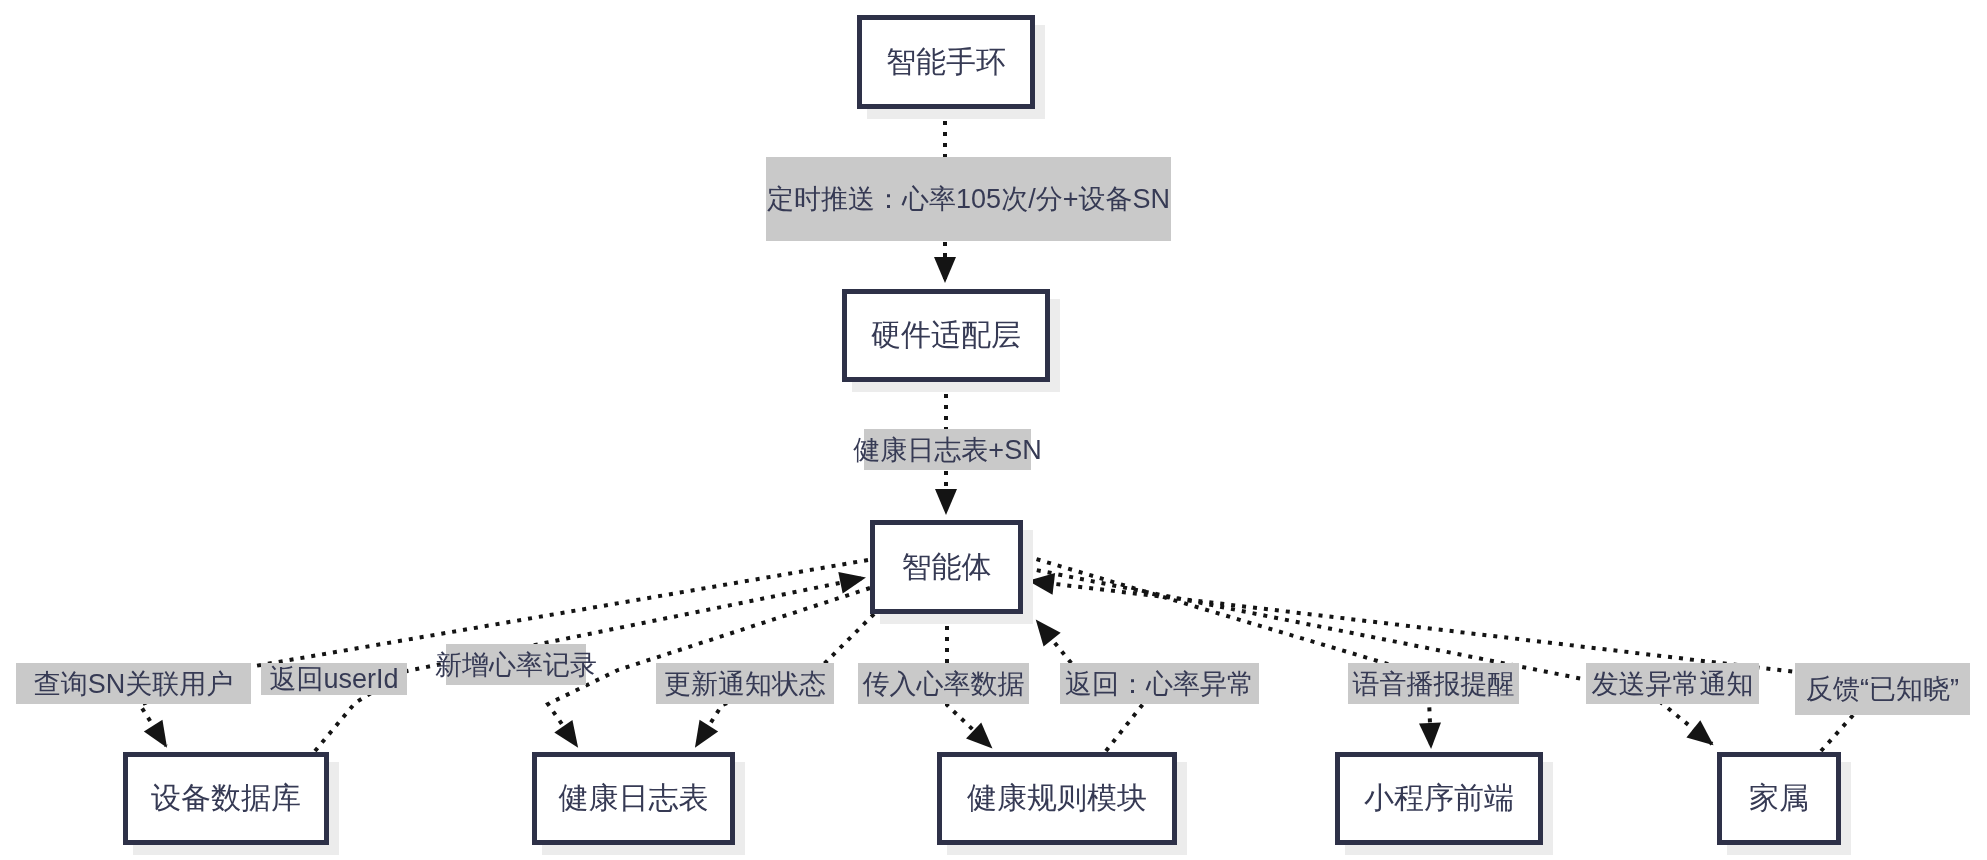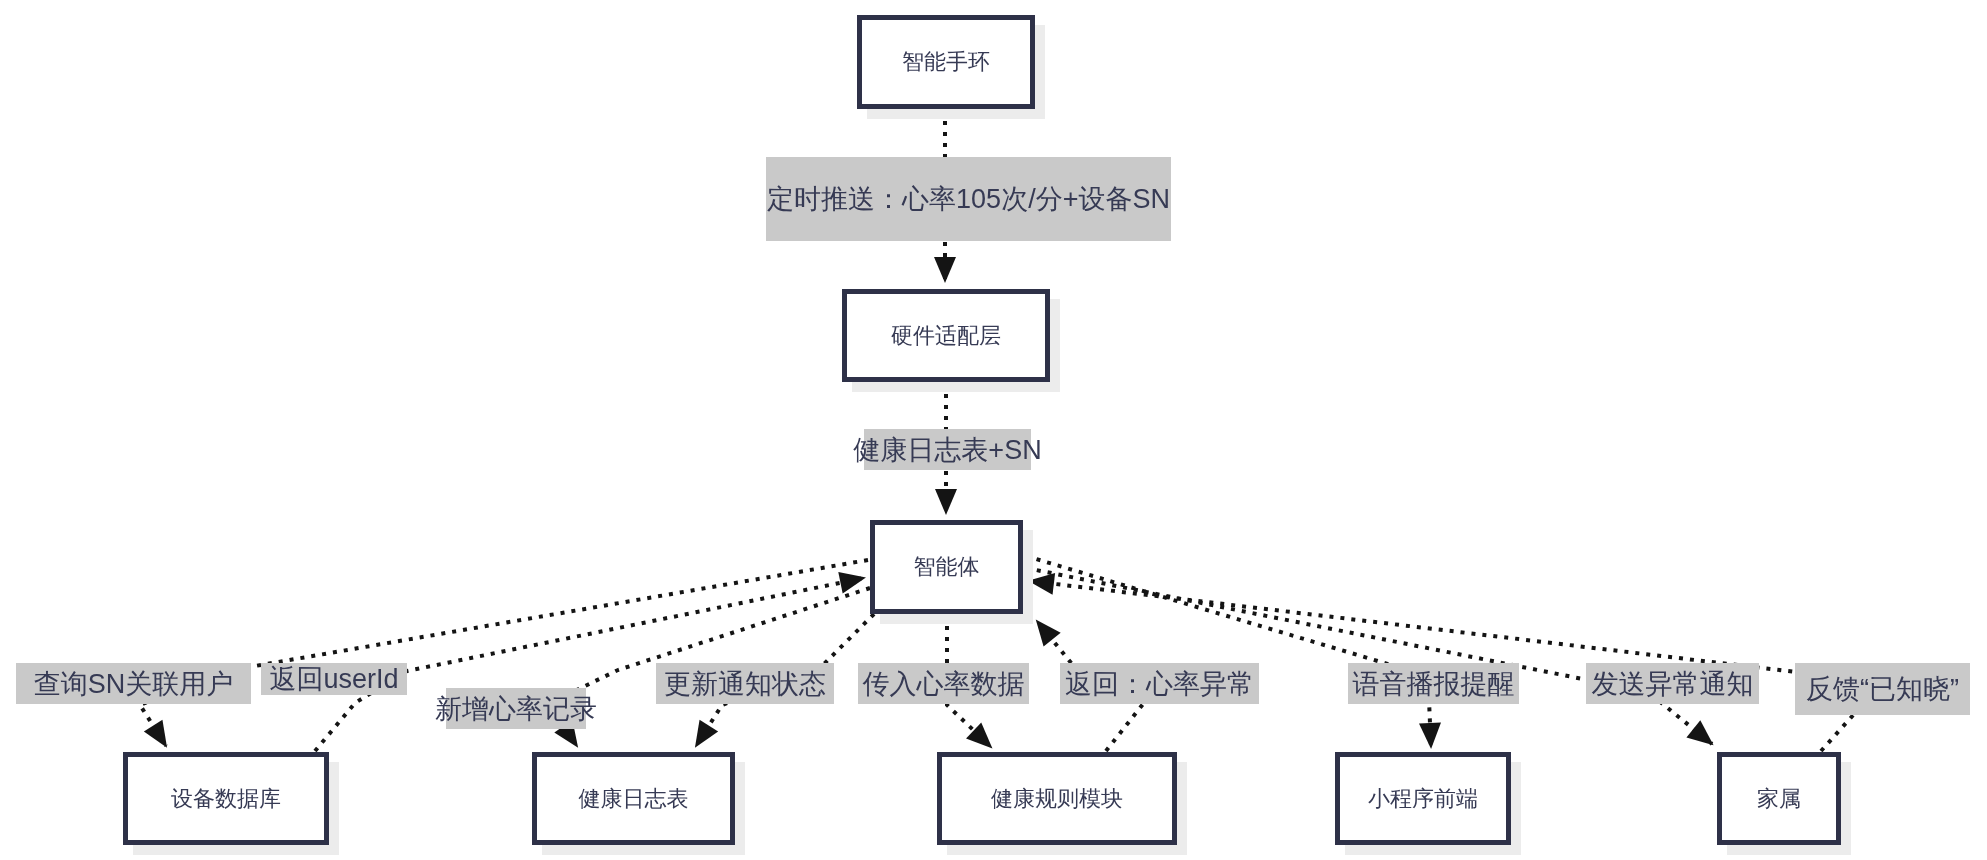--- a/index.html
+++ b/index.html
@@ -17,21 +17,21 @@
     font-family:"Liberation Sans","DejaVu Sans",sans-serif;
   }
   #edges{position:absolute;left:0;top:0;z-index:0;}
   .edge{fill:none;stroke:var(--line);stroke-width:4;stroke-dasharray:4 7;}
   .arrowhead{fill:var(--line);}
   .node{
     position:absolute;box-sizing:border-box;z-index:3;
     background:#ffffff;border:5px solid var(--boxBorder);
     box-shadow:10px 10px 0 0 var(--shadow);
     display:flex;align-items:center;justify-content:center;
-    color:var(--boxText);font-size:22px;white-space:nowrap;
+    color:var(--boxText);font-size:30px;white-space:nowrap;
   }
   .elabel{
     position:absolute;box-sizing:border-box;z-index:2;
     background:var(--labelBg);color:var(--boxText);
     display:flex;align-items:center;justify-content:center;
     font-size:27px;line-height:42px;text-align:center;white-space:nowrap;
   }
   .elabel.wrap{white-space:normal;margin-left:26px;}
 </style>
 </head>
@@ -55,21 +55,21 @@
     <polyline class="edge" points="1106,751 1143,704 1076,669 1037,621" marker-end="url(#ah)"></polyline>
     <polyline class="edge" points="1026,556 1428,676 1431,747" marker-end="url(#ah)"></polyline>
     <polyline class="edge" points="1026,568 1648,692 1712,744" marker-end="url(#ah)"></polyline>
     <polyline class="edge" points="1821,751 1864,703 1796,672 1030,581" marker-end="url(#ah)"></polyline>
   </svg>
 
   <div class="elabel wrap" style="left:740px;top:157px;width:405px;height:84px">定时推送：心率105次/分+设备SN</div>
   <div class="elabel" style="left:864px;top:429px;width:167px;height:41px">健康日志表+SN</div>
   <div class="elabel" style="left:16px;top:663px;width:235px;height:41px">查询SN关联用户</div>
   <div class="elabel" style="left:261px;top:663px;width:146px;height:32px">返回userId</div>
-  <div class="elabel" style="left:446px;top:688px;width:140px;height:41px">新增心率记录</div>
+  <div class="elabel" style="left:446px;top:644px;width:140px;height:41px">新增心率记录</div>
   <div class="elabel" style="left:656px;top:663px;width:178px;height:41px">更新通知状态</div>
   <div class="elabel" style="left:858px;top:663px;width:171px;height:41px">传入心率数据</div>
   <div class="elabel" style="left:1060px;top:663px;width:199px;height:41px">返回：心率异常</div>
   <div class="elabel" style="left:1348px;top:663px;width:171px;height:41px">语音播报提醒</div>
   <div class="elabel" style="left:1586px;top:663px;width:173px;height:41px">发送异常通知</div>
   <div class="elabel" style="left:1795px;top:663px;width:175px;height:52px">反馈“已知晓”</div>
 
   <div class="node" style="left:857px;top:15px;width:178px;height:94px">
     <span>智能手环</span>
   </div>
@@ -81,20 +81,20 @@
   </div>
   <div class="node" style="left:123px;top:752px;width:206px;height:93px">
     <span>设备数据库</span>
   </div>
   <div class="node" style="left:532px;top:752px;width:203px;height:93px">
     <span>健康日志表</span>
   </div>
   <div class="node" style="left:937px;top:752px;width:240px;height:93px">
     <span>健康规则模块</span>
   </div>
-  <div class="node" style="left:1335px;top:752px;width:176px;height:93px">
+  <div class="node" style="left:1335px;top:752px;width:208px;height:93px">
     <span>小程序前端</span>
   </div>
   <div class="node" style="left:1717px;top:752px;width:124px;height:93px">
     <span>家属</span>
   </div>
 
 </div>
 
 </body></html>

